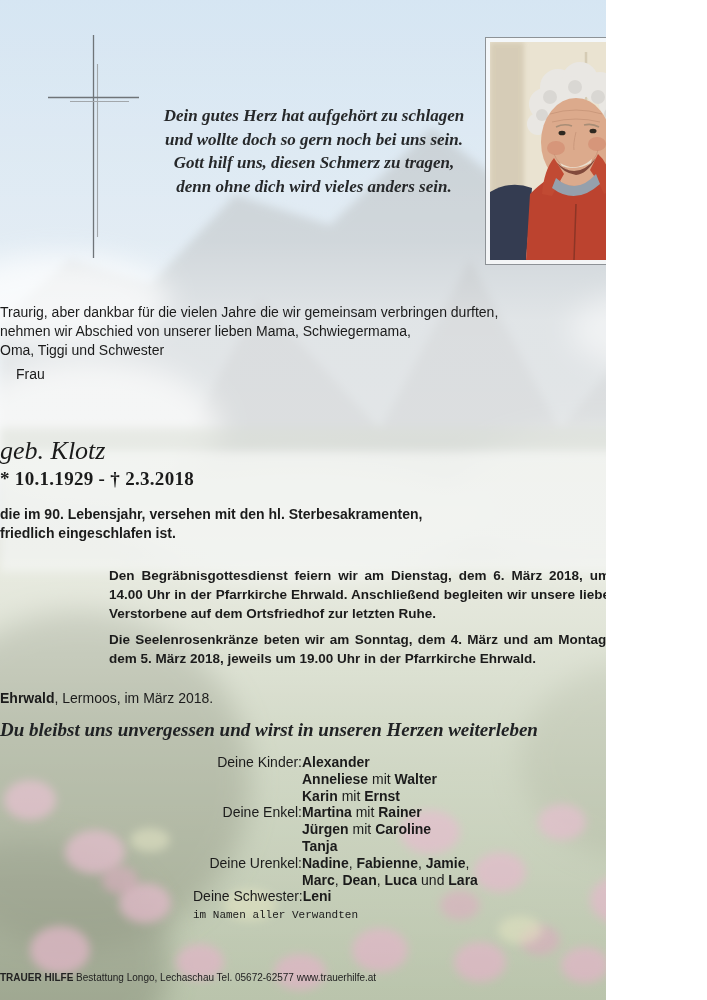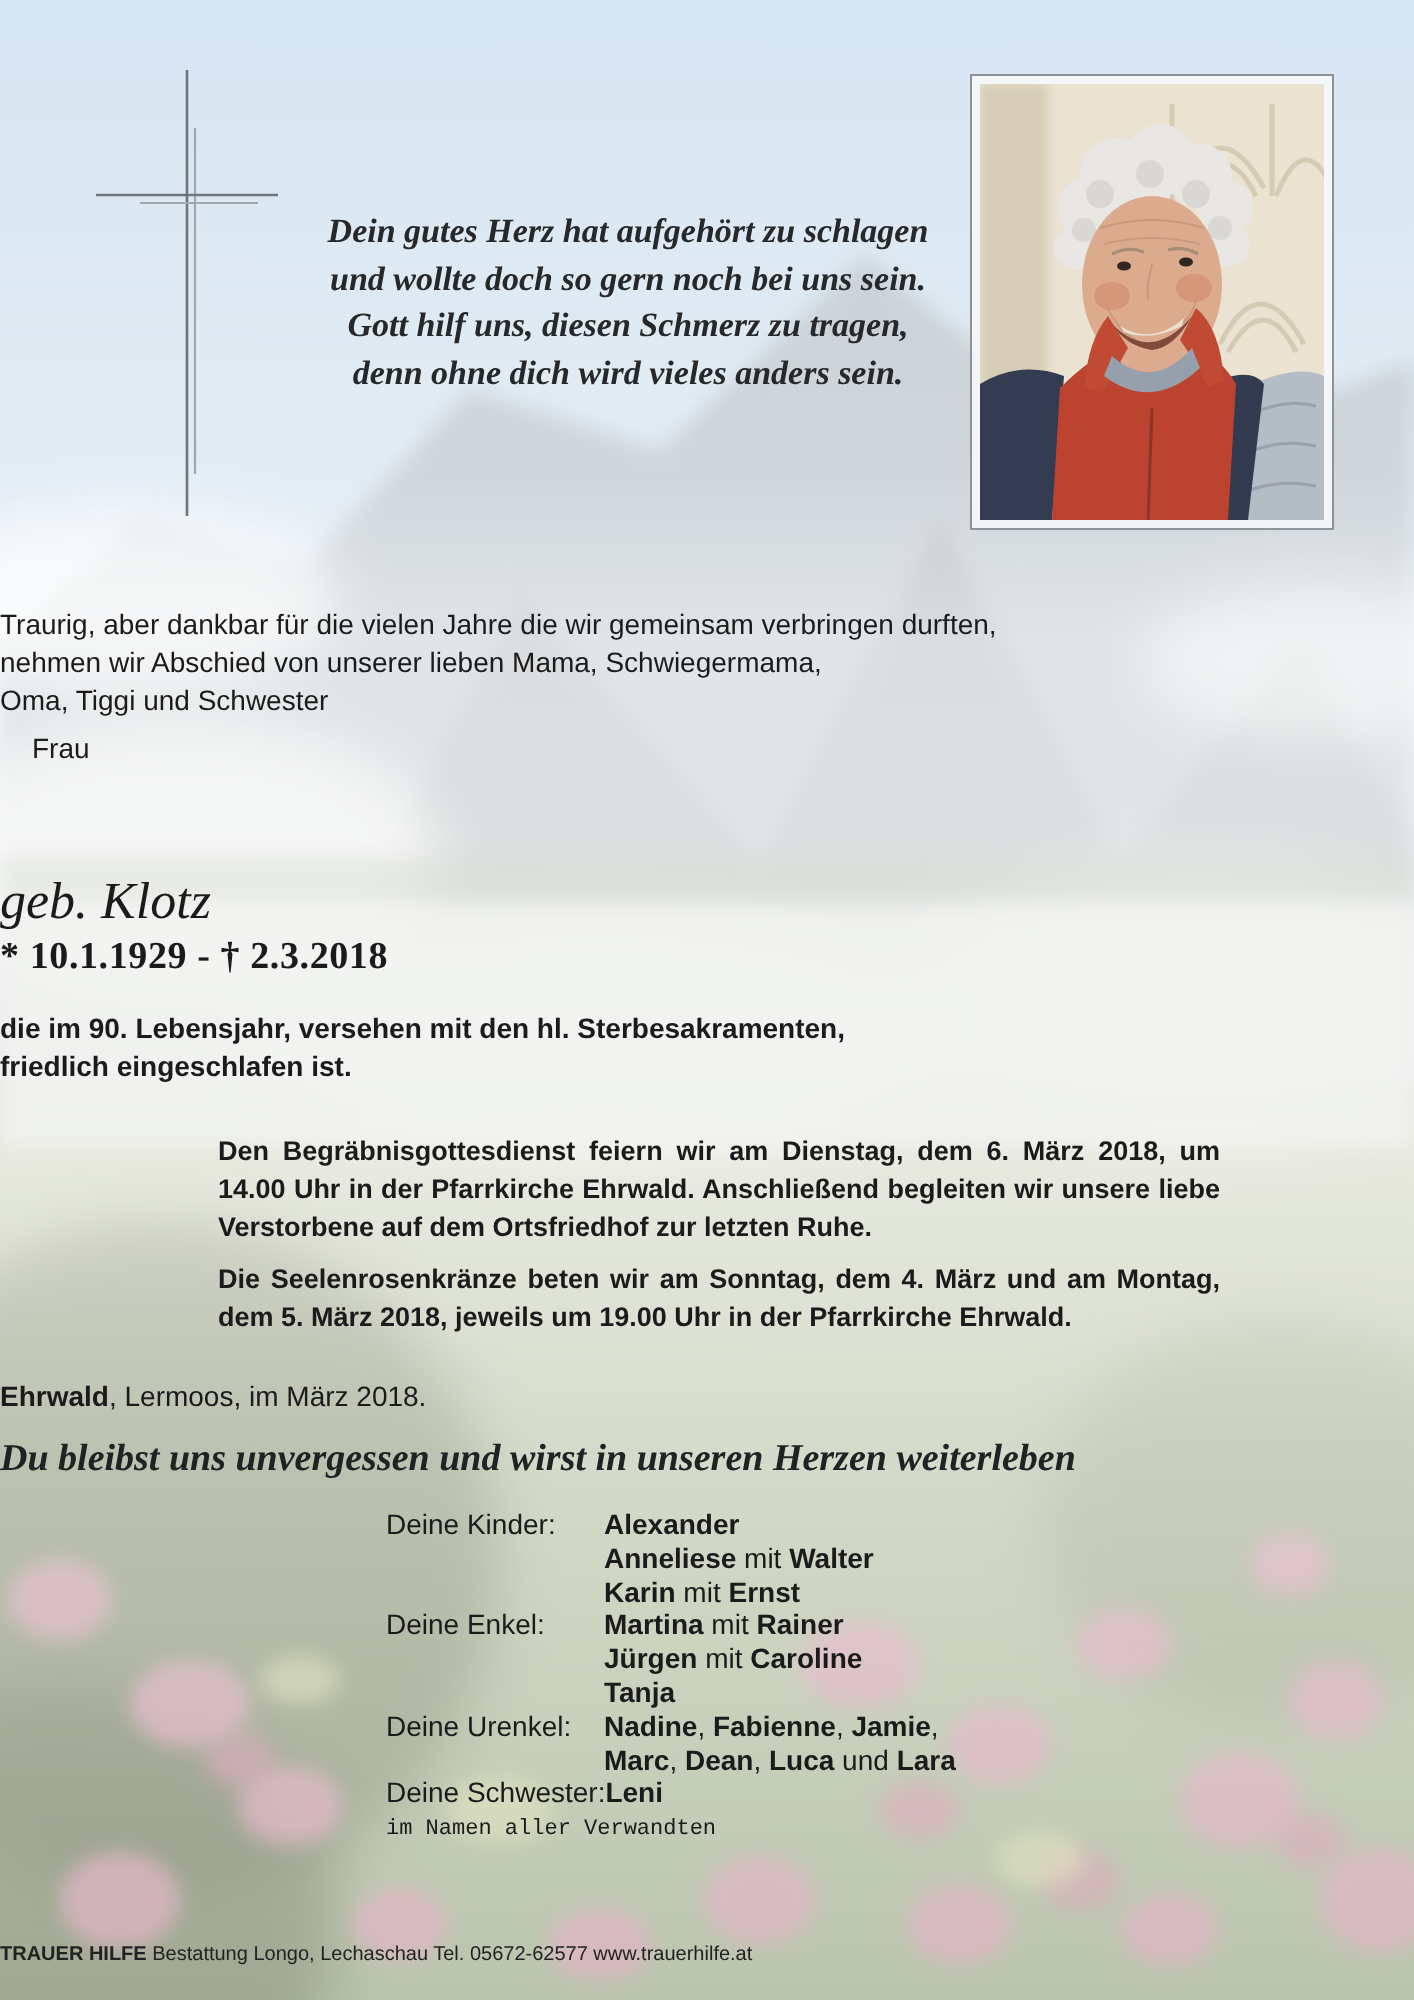--- a/index.html
+++ b/index.html
@@ -1,16 +1,16 @@
 <!DOCTYPE html>
 <html><head>
 <meta charset="utf-8">
 <style>
   html,body{margin:0;padding:0;background:#ffffff;}
-  .page{position:relative;width:707px;height:1000px;overflow:hidden;background:#eab308;
+  .page{position:relative;width:606px;height:1000px;overflow:hidden;background:#eab308;
         font-family:"Liberation Sans",sans-serif;color:#1b1b1b;}
   .bg{position:absolute;left:0;top:0;}
   .cross{position:absolute;left:40px;top:28px;}
   .photo-frame{position:absolute;left:485px;top:37px;width:182px;height:228px;
         box-sizing:border-box;border:1px solid #8d9296;background:rgba(248,249,250,.85);padding:4px;}
   .photo-frame svg{display:block;width:172px;height:218px;}
   .poem{position:absolute;top:104px;left:104px;width:420px;text-align:center;
         font-family:"Liberation Serif",serif;font-style:italic;font-weight:bold;
         font-size:17px;line-height:23.5px;color:#26282a;}
   .cb{position:absolute;left:0;width:690px;text-align:left;}
@@ -22,21 +22,21 @@
   #dates{top:468px;font-family:"Liberation Serif",serif;font-weight:bold;font-size:19px;letter-spacing:.3px;}
   #passing{top:505px;font-size:14px;line-height:19px;font-weight:bold;}
   .paras{position:absolute;top:566px;left:97px;width:513px;font-size:13.5px;line-height:19px;
         text-align:justify;}
   .paras p{margin:0 0 7px 12px;font-weight:bold;}
   #place{top:690px;font-size:14px;}
   #motto{top:719px;font-family:"Liberation Serif",serif;font-style:italic;font-weight:bold;
         font-size:19px;color:#202224;}
   .family{position:absolute;top:754px;left:193px;font-size:14px;line-height:16.8px;}
   .fam-line{display:flex;}
-  .fam-label{min-width:109px;white-space:nowrap;}
+  .fam-label{min-width:109px;white-space:nowrap;text-align:right;}
   .fam-value{white-space:nowrap;}
   .fam-closing{margin-top:3px;font-size:11px;font-family:Liberation Mono, monospace;}
   #note{top:938px;font-size:14px;}
   #footer{top:972px;font-size:10px;color:#222;}
 </style>
 </head>
 <body>
 
 <div class="page">
 

